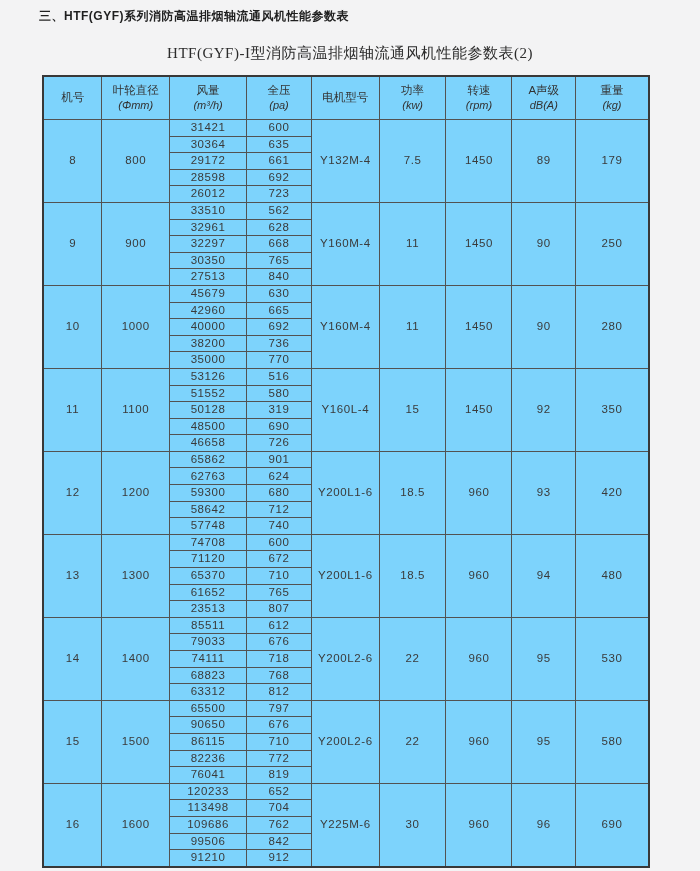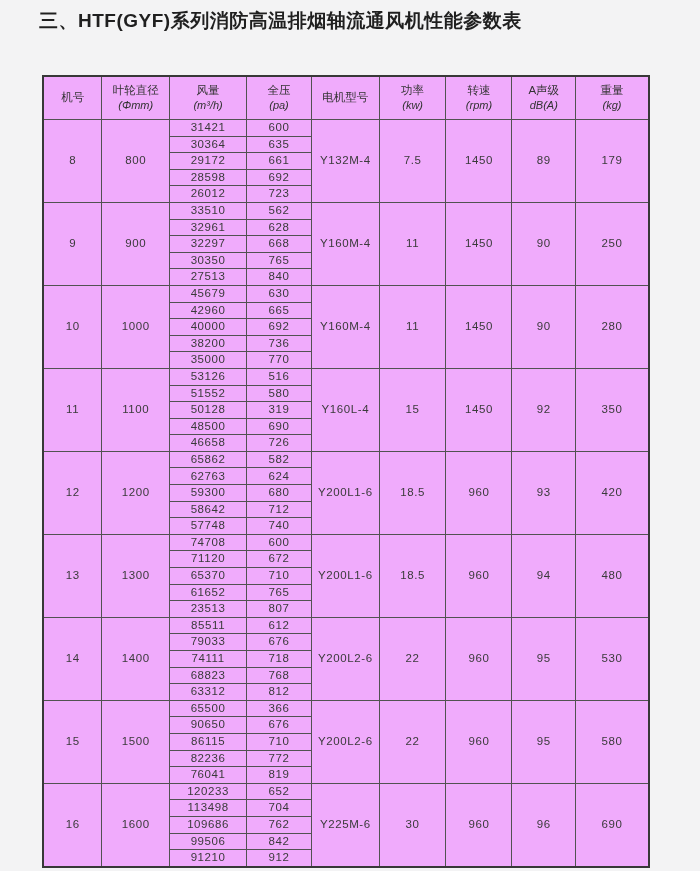--- a/index.html
+++ b/index.html
@@ -12,21 +12,21 @@
     position: relative;
     width: 700px;
     height: 871px;
     background: #f3f3f4;
     overflow: hidden;
   }
   .title {
     position: absolute;
     left: 39px;
     top: 8px;
-    font-size: 19px;
+    font-size: 12px;
     font-weight: bold;
     color: #1f1f1f;
     letter-spacing: 0.5px;
     white-space: nowrap;
   }
   .subtitle {
     position: absolute;
     left: 0;
     top: 44px;
     width: 100%;
@@ -38,21 +38,21 @@
     white-space: nowrap;
   }
   table.fan-table {
     position: absolute;
     left: 42px;
     top: 75px;
     width: 608px;
     height: 791px;
     border-collapse: collapse;
     table-layout: fixed;
-    background: #f0abfc;
+    background: #7dd3fc;
     border: 2px solid #383838;
   }
   .fan-table th, .fan-table td {
     border: 1px solid #525252;
     color: #3a3a3a;
     text-align: center;
     vertical-align: middle;
     padding: 0;
     font-weight: normal;
     overflow: hidden;
@@ -72,20 +72,21 @@
     letter-spacing: 0.6px;
     height: 15.6px;
     line-height: 1;
   }
 </style>
 </head>
 <body>
 
 <div class="page">
   <div class="title">三、HTF(GYF)系列消防高温排烟轴流通风机性能参数表</div>
+  <div class="subtitle">HTF(GYF)-I型消防高温排烟轴流通风机性能参数表(2)</div>
   <table class="fan-table">
     <colgroup>
       <col style="width:9.7%">
         <col style="width:11.2%">
         <col style="width:12.7%">
       <col style="width:10.7%">
         <col style="width:11.2%">
         <col style="width:11.0%">
       <col style="width:10.9%">
         <col style="width:10.5%">
@@ -235,21 +236,21 @@
           <td>690</td>
         </tr>
         <tr>
           <td>46658</td>
           <td>726</td>
         </tr>
         <tr>
           <td rowspan="5">12</td>
           <td rowspan="5">1200</td>
           <td>65862</td>
-          <td>582</td>
+          <td>901</td>
           <td rowspan="5">Y200L1-6</td>
           <td rowspan="5">18.5</td>
           <td rowspan="5">960</td>
           <td rowspan="5">93</td>
           <td rowspan="5">420</td>
         </tr>
         <tr>
           <td>62763</td>
           <td>624</td>
         </tr>
@@ -316,21 +317,21 @@
           <td>768</td>
         </tr>
         <tr>
           <td>63312</td>
           <td>812</td>
         </tr>
         <tr>
           <td rowspan="5">15</td>
           <td rowspan="5">1500</td>
           <td>65500</td>
-          <td>366</td>
+          <td>797</td>
           <td rowspan="5">Y200L2-6</td>
           <td rowspan="5">22</td>
           <td rowspan="5">960</td>
           <td rowspan="5">95</td>
           <td rowspan="5">580</td>
         </tr>
         <tr>
           <td>90650</td>
           <td>676</td>
         </tr>

